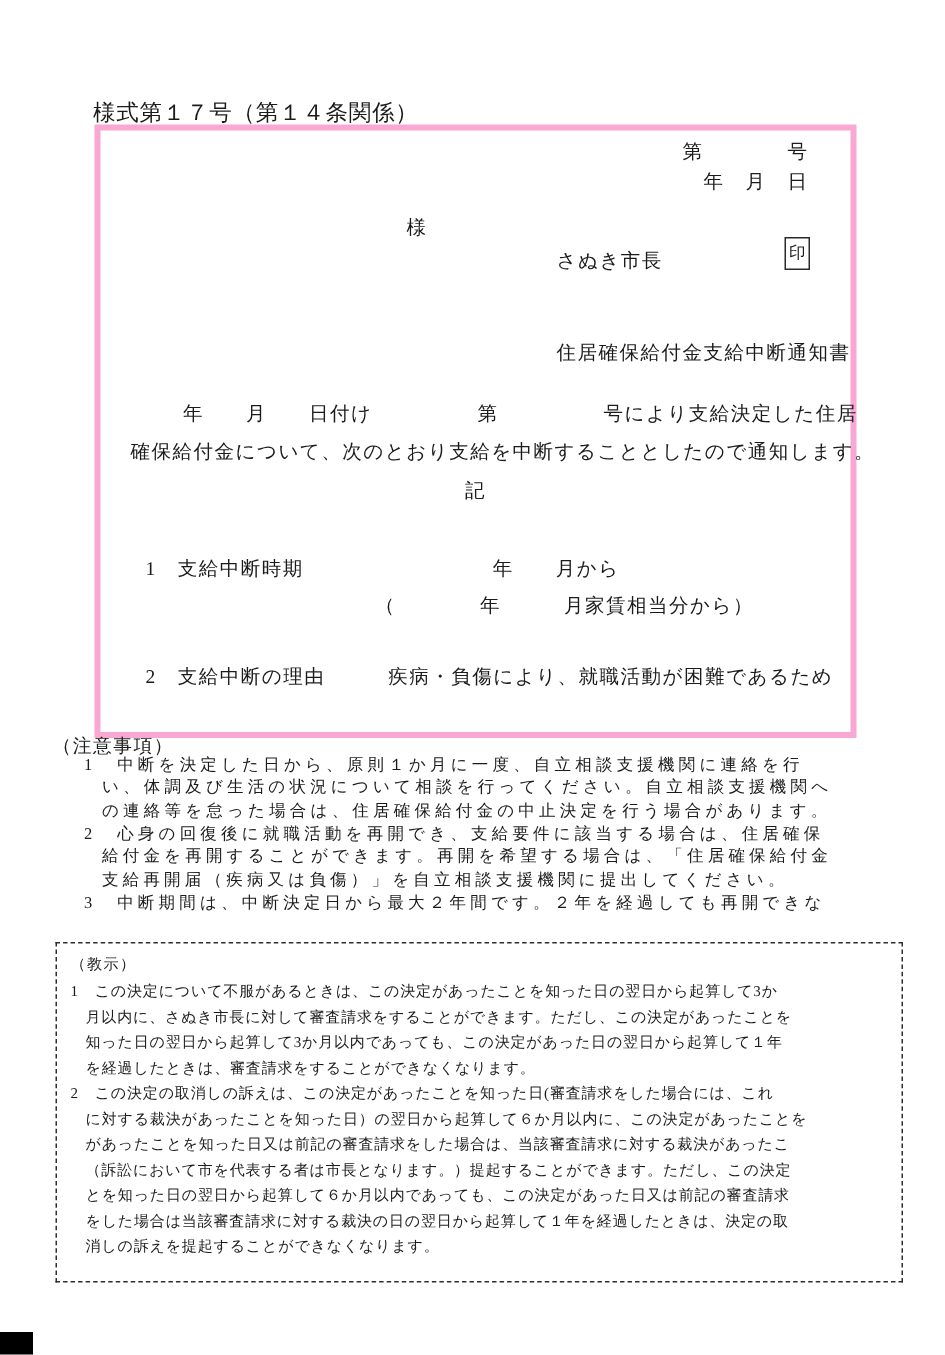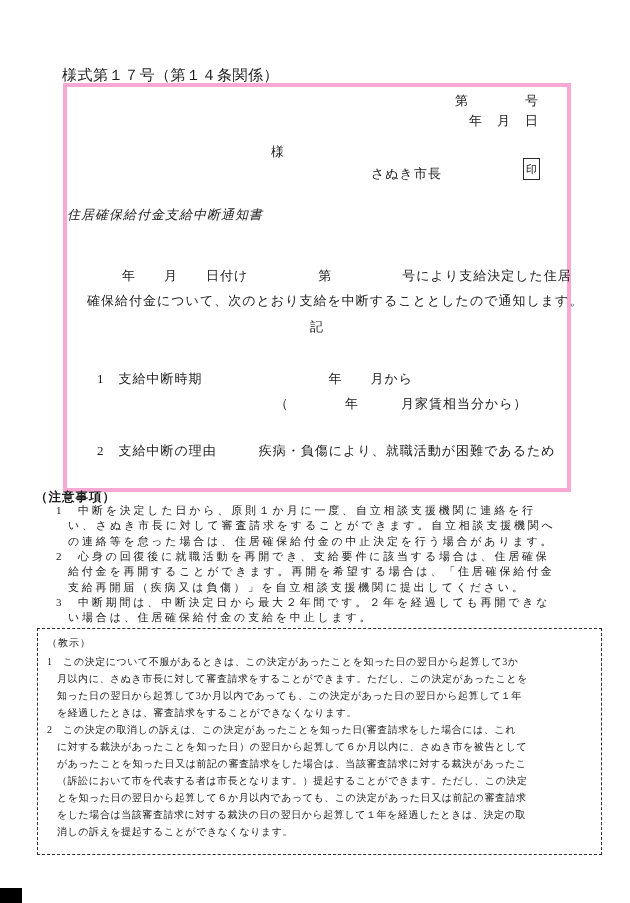--- a/index.html
+++ b/index.html
@@ -31,33 +31,33 @@
   .l-date{top:26px;right:28px;}
   .l-recipient{top:57px;left:204px;}
   .l-sender{top:79px;left:304px;}
   .l-seal{
     top:71px;right:27px;
     width:15px;height:20px;
     border:1px solid #2a2a2a;
     font-size:11px;line-height:20px;text-align:center;
     letter-spacing:0;
   }
-  .l-title{top:120px;left:0;right:0;text-align:left;white-space:nowrap;font-style:italic;}
+  .l-title{top:140px;left:0;right:0;text-align:right;white-space:nowrap;}
   .l-body1{top:181px;left:55px;}
   .l-body2{top:206px;left:20px;}
   .l-ki{top:232px;left:0;right:0;text-align:center;}
   .l-item1{top:284px;left:30px;}
-  .l-item1b{top:309px;left:208px;}
+  .l-item1b{top:309px;left:183px;}
   .l-item2{top:356px;left:30px;}
 
   
   .notes-heading{
     position:absolute;left:35px;top:489px;
     font-family:"Liberation Sans","DejaVu Sans",sans-serif;
-    font-weight:bold;font-size:12.5px;letter-spacing:1px;
+    font-weight:normal;font-size:12.5px;letter-spacing:1px;
   }
   .notes{
     position:absolute;left:0;top:503px;width:630px;
     font-size:11px;letter-spacing:2.8px;line-height:15.35px;
   }
   .notes .fl{padding-left:56px;white-space:nowrap;}
   .notes .cl{padding-left:68px;white-space:nowrap;}
 
   
   .kyoji-box{
@@ -102,46 +102,45 @@
     <div class="bx l-item1">1　支給中断時期　　　　　　　　　年　　月から</div>
     <div class="bx l-item1b">（　　　　年　　　月家賃相当分から）</div>
     <div class="bx l-item2">2　支給中断の理由　　　疾病・負傷により、就職活動が困難であるため</div>
   </div>
 
   <div class="notes-heading">（注意事項）</div>
 
   <div class="notes">
     <div>
       <div class="fl">1　中断を決定した日から、原則１か月に一度、自立相談支援機関に連絡を行</div>
-      <div class="cl">い、さぬき市長に対して審査請求をすることができます。自立相談支援機関へ</div>
+      <div class="cl">い、体調及び生活の状況について相談を行ってください。自立相談支援機関へ</div>
       <div class="cl">の連絡等を怠った場合は、住居確保給付金の中止決定を行う場合があります。</div>
     </div>
     <div>
       <div class="fl">2　心身の回復後に就職活動を再開でき、支給要件に該当する場合は、住居確保</div>
       <div class="cl">給付金を再開することができます。再開を希望する場合は、「住居確保給付金</div>
       <div class="cl">支給再開届（疾病又は負傷）」を自立相談支援機関に提出してください。</div>
     </div>
     <div>
       <div class="fl">3　中断期間は、中断決定日から最大２年間です。２年を経過しても再開できな</div>
-      <div class="cl">い場合は、住居確保給付金の支給を中止します。</div>
     </div>
   </div>
 
   <div class="kyoji-box">
     <div class="kyoji-heading">（教示）</div>
     <div class="kyoji-lines">
       <div>
         <div class="fl">1　この決定について不服があるときは、この決定があったことを知った日の翌日から起算して3か</div>
         <div class="cl">月以内に、さぬき市長に対して審査請求をすることができます。ただし、この決定があったことを</div>
         <div class="cl">知った日の翌日から起算して3か月以内であっても、この決定があった日の翌日から起算して１年</div>
         <div class="cl">を経過したときは、審査請求をすることができなくなります。</div>
       </div>
       <div>
         <div class="fl">2　この決定の取消しの訴えは、この決定があったことを知った日(審査請求をした場合には、これ</div>
-        <div class="cl">に対する裁決があったことを知った日）の翌日から起算して６か月以内に、さぬき市を被告として</div>
+        <div class="cl">に対する裁決があったことを知った日）の翌日から起算して６か月以内に、この決定があったことを</div>
         <div class="cl">があったことを知った日又は前記の審査請求をした場合は、当該審査請求に対する裁決があったこ</div>
         <div class="cl">（訴訟において市を代表する者は市長となります。）提起することができます。ただし、この決定</div>
         <div class="cl">とを知った日の翌日から起算して６か月以内であっても、この決定があった日又は前記の審査請求</div>
         <div class="cl">をした場合は当該審査請求に対する裁決の日の翌日から起算して１年を経過したときは、決定の取</div>
         <div class="cl">消しの訴えを提起することができなくなります。</div>
       </div>
     </div>
   </div>
 
   <div class="corner-mark"></div>

